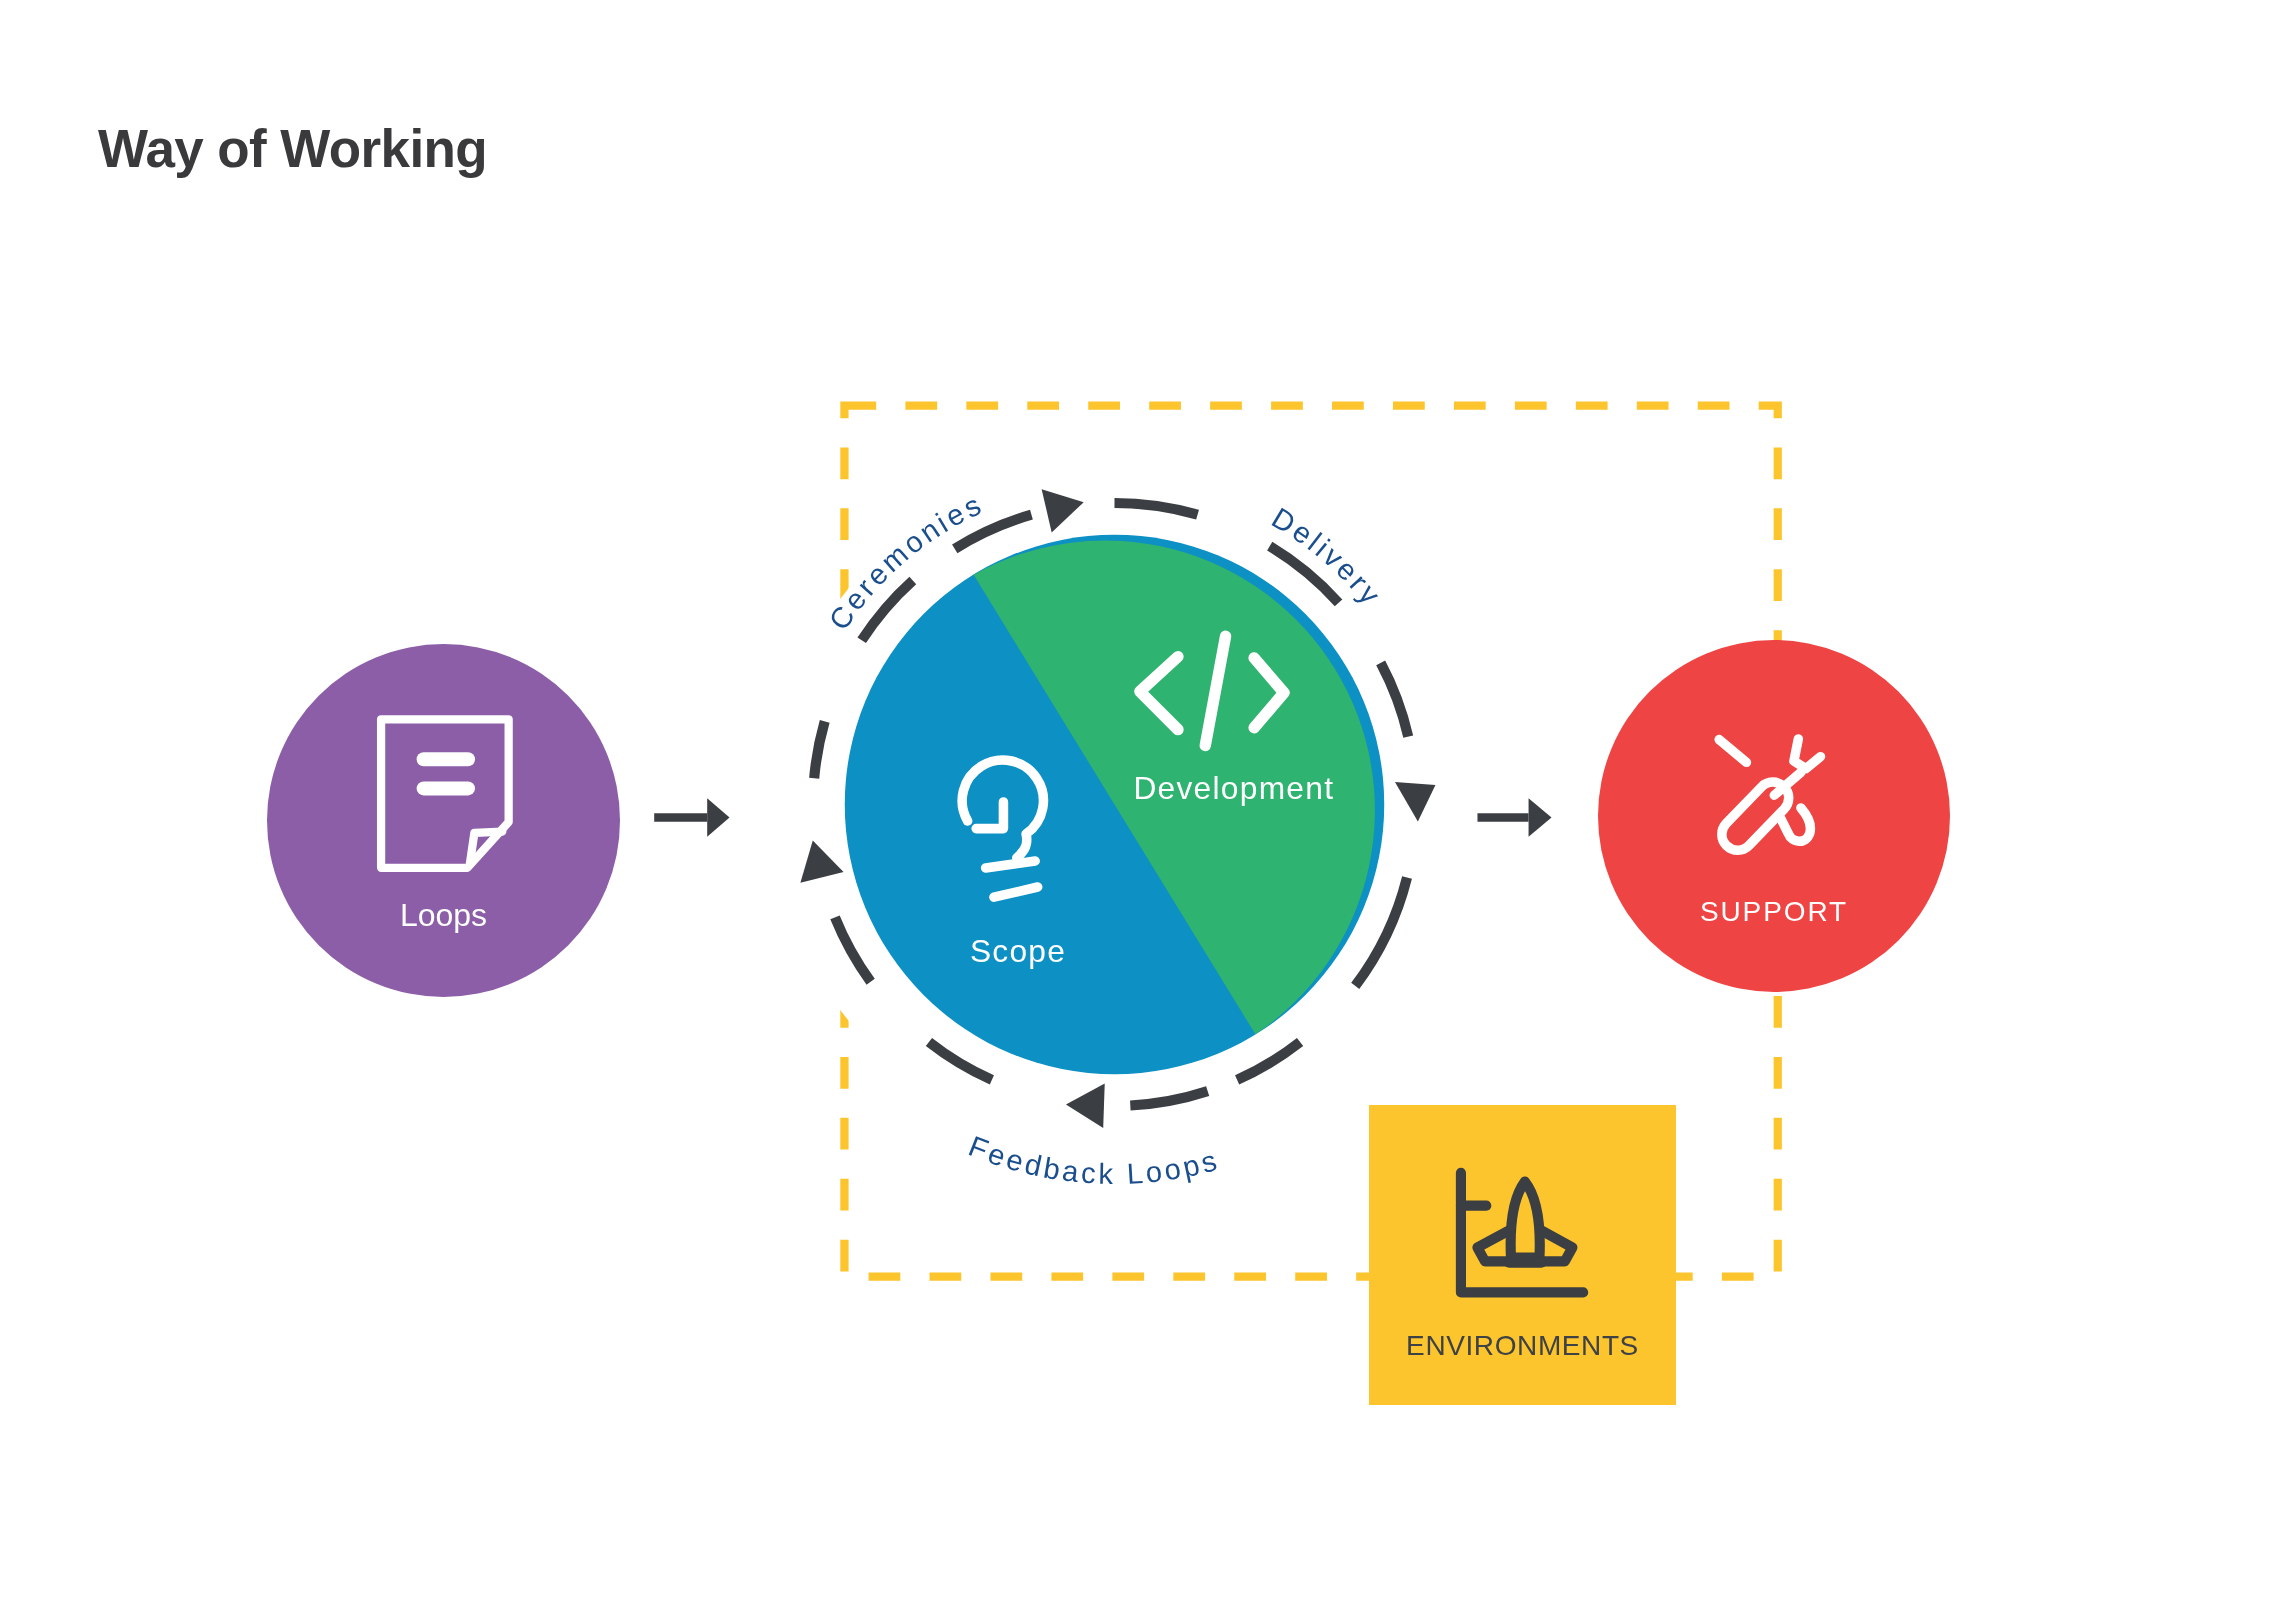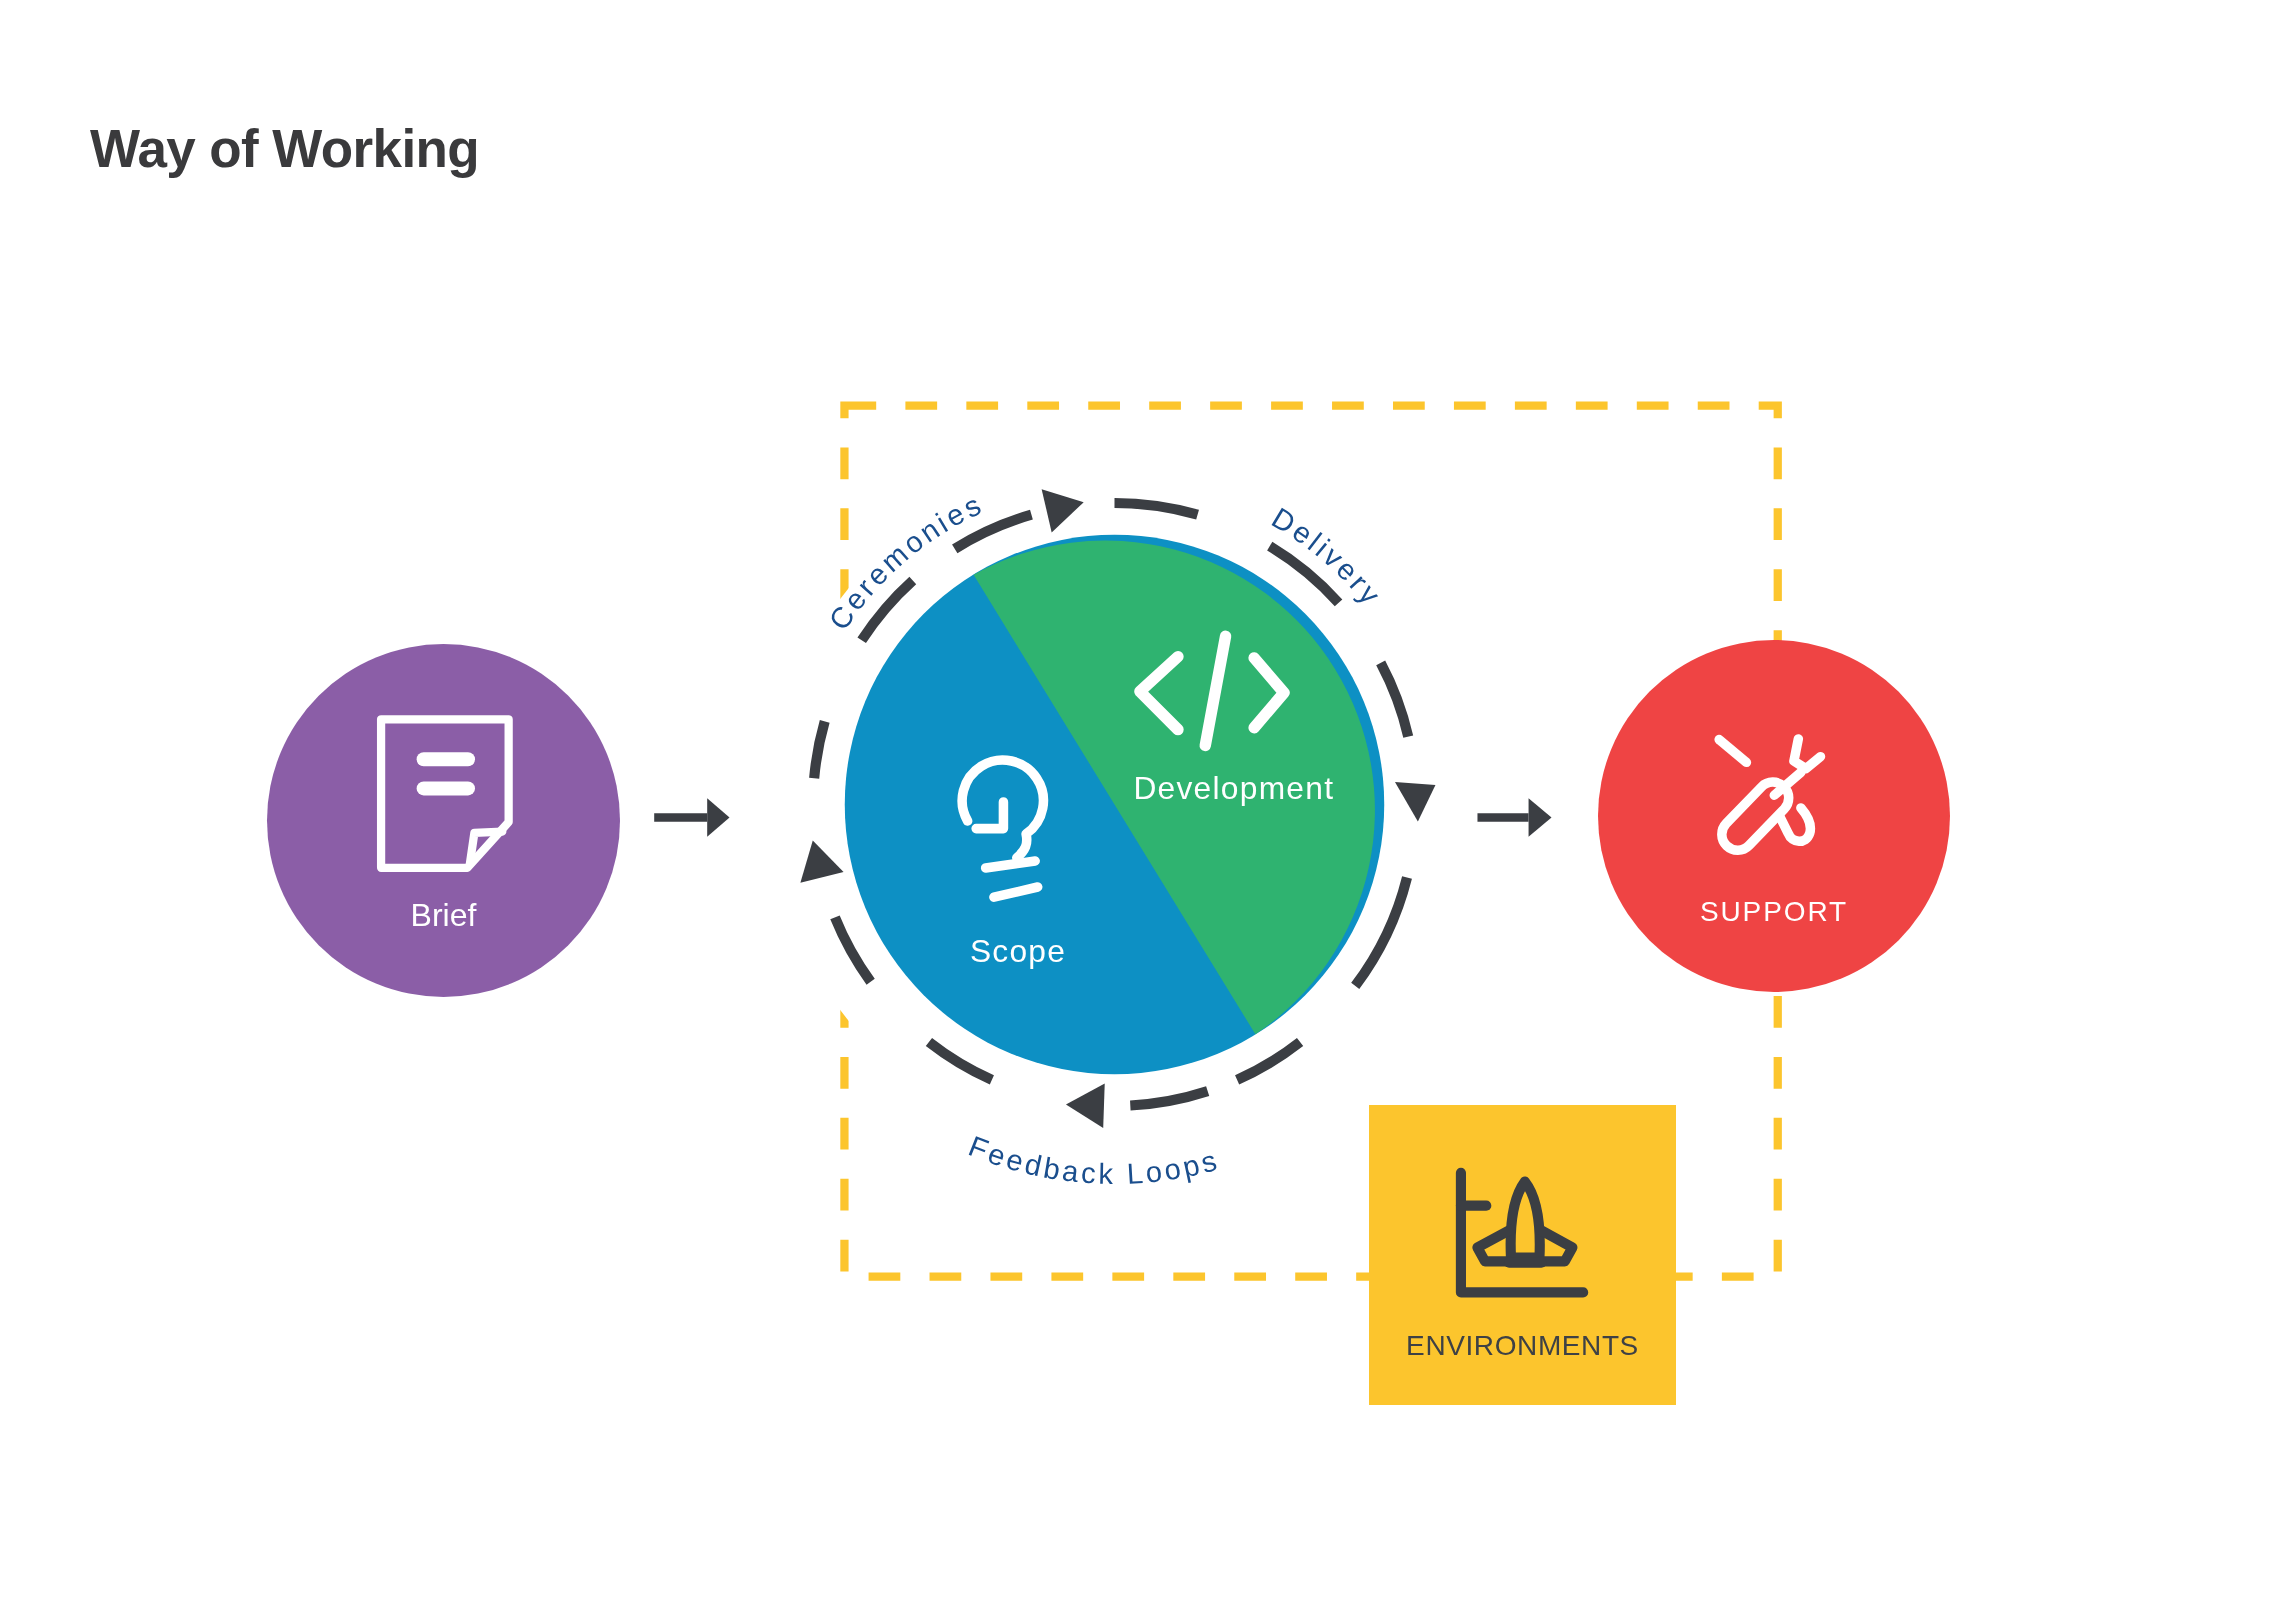--- a/index.html
+++ b/index.html
@@ -1,18 +1,18 @@
 <!DOCTYPE html>
 <html style="font-size:10.2px"><head>
 <meta charset="utf-8">
 <style>
   html,body{margin:0;padding:0;background:#fff;}
   .canvas{position:relative;width:2273px;height:1620px;background:#FFFFFF;
           font-family:"Liberation Sans",sans-serif;overflow:hidden;}
-  .title{position:absolute;left:90px;top:118px;font-size:53px;font-weight:700;
+  .title{position:absolute;left:98px;top:118px;font-size:53px;font-weight:700;
          color:#3A3A3C;letter-spacing:-0.6px;text-align:center;}
   .abs{position:absolute;}
   .node{position:absolute;border-radius:50%;}
   .brief-node{left:267px;top:644px;width:353px;height:353px;background:#8B5EA7;}
   .support-node{left:1598px;top:640px;width:352px;height:352px;background:#ef4444;}
   .env-node{position:absolute;left:1369px;top:1105px;width:307px;height:300px;background:#FCC52D;}
   .node-label{position:absolute;left:0;width:100%;text-align:center;color:#FFFFFF;}
   .brief-label{top:253px;font-size:32px;}
   .support-label{top:256px;font-size:28px;letter-spacing:1.9px;}
   .env-label{top:225px;font-size:28px;letter-spacing:0.6px;color:#3E4145;}
@@ -37,21 +37,21 @@
     <svg class="abs" style="left:107px;top:67px;" width="143" height="165" viewBox="0 0 225 260">
       <g fill="none" stroke="#FFFFFF" stroke-width="13" stroke-linecap="round" stroke-linejoin="round">
         <path d="M 11 13 H 212 V 175 L 147 247 H 11 Z"></path>
         <path d="M 151 240 L 158 192 L 202 190"></path>
       </g>
       <g stroke="#FFFFFF" stroke-width="22" stroke-linecap="round">
         <path d="M 78 76 H 148"></path>
         <path d="M 78 122 H 148"></path>
       </g>
     </svg>
-    <div class="node-label brief-label">Brief</div>
+    <div class="node-label brief-label">Loops</div>
   </div>
 
   <svg class="arrow-svg" style="left:651px;top:797px;" viewBox="0 0 130 64">
     <line x1="5" y1="32" x2="88" y2="32" stroke="#3B3E43" stroke-width="13"></line>
     <polygon points="88,2 88,62 123,32" fill="#3B3E43"></polygon>
   </svg>
 
   <svg class="cycle-svg" viewBox="-620 -620 1240 1240">
     <defs>
       <path id="arcTL" d="M -497.3 87.7 A 505 505 0 0 1 87.7 -497.3"></path>

